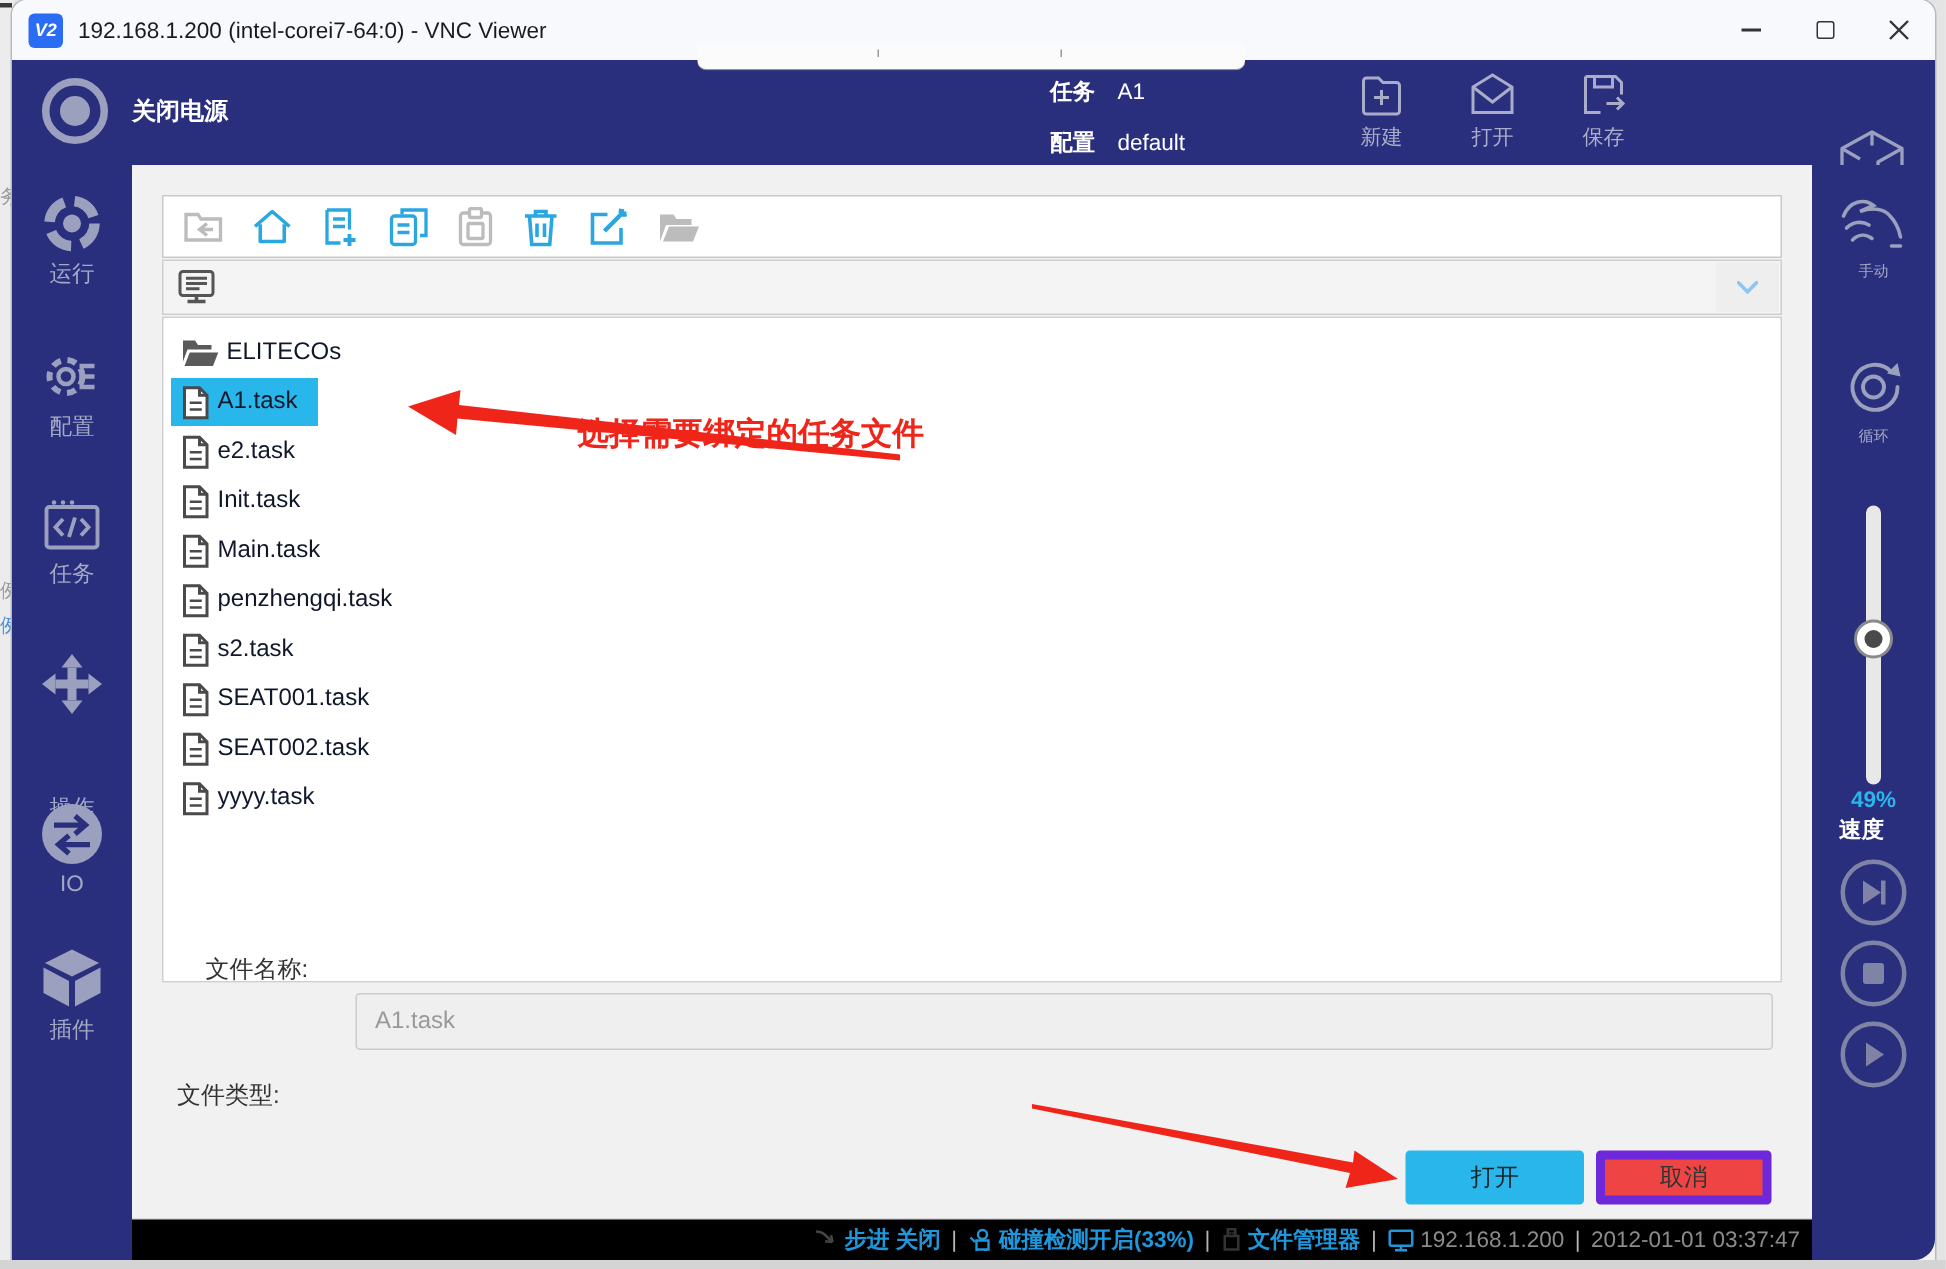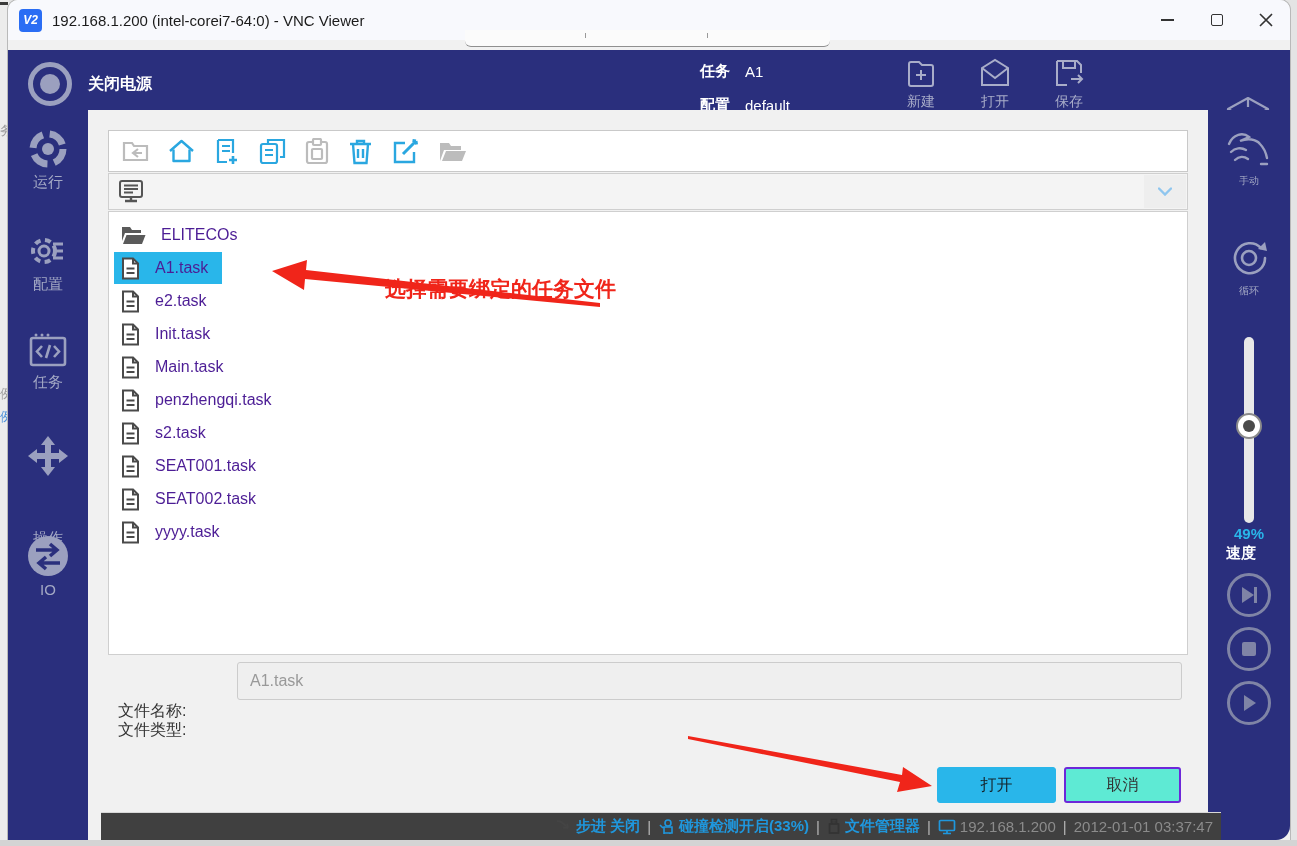--- a/index.html
+++ b/index.html
@@ -26,21 +26,21 @@
     border-radius:10px 10px 0 0; display:flex; align-items:center;}
   .vnc-badge{width:23px; height:23px; margin-left:11px; background:#2a6df4; border-radius:4px;
     color:#fff; font-weight:bold; font-size:12px; display:flex; align-items:center; justify-content:center; font-style:italic;}
   .title-text{margin-left:10px; font-size:15px; color:#1b1b1b;}
   .win-controls{position:absolute; right:0; top:0; height:40px; display:flex;}
   .win-btn{width:49px; height:40px; display:flex; align-items:center; justify-content:center; cursor:pointer;}
   .min-glyph{width:13px; height:2px; background:#333;}
   .max-glyph{width:12px; height:12px; border:1.6px solid #333; border-radius:2px;}
 
   
-  .header{position:absolute; left:0; top:50px; width:100%; height:70px; background:var(--header-bg);}
+  .header{position:absolute; left:0; top:40px; width:100%; height:70px; background:var(--header-bg);}
   .power-wrap{position:absolute; left:20px; top:12px; display:flex; align-items:center;}
   .power-ring{width:44px; height:44px; border:5px solid var(--muted); border-radius:50%;
     display:flex; align-items:center; justify-content:center;}
   .power-dot{width:20px; height:20px; background:var(--muted); border-radius:50%;}
   .power-label{margin-left:16px; color:#fff; font-weight:bold; font-size:16px;}
   .center-info{position:absolute; left:692px; top:8px; color:#fff; font-size:15px;}
   .ci-row{display:flex; gap:15px; height:27px; align-items:center;}
   .ci-label{font-weight:bold;}
   .header-actions{position:absolute; left:884px; top:5px; display:flex; gap:16px;}
   .h-act{width:58px; display:flex; flex-direction:column; align-items:center; color:#a9adc9; cursor:pointer;}
@@ -74,43 +74,43 @@
   .tb-icon{cursor:pointer; display:flex;}
   .blue-ic{color:var(--toolbar-blue);} .gray-ic{color:#bcbcbc;}
   .pathbar{position:absolute; left:100px; top:173px; width:1080px; height:37px; background:#f4f4f4; border:1px solid #cfcfcf;
     display:flex; align-items:center; padding-left:9px;}
   .path-chevron{position:absolute; right:1px; top:1px; width:42px; height:33px; background:#eeeeee;
     display:flex; align-items:center; justify-content:center; cursor:pointer;}
 
   .filelist{position:absolute; left:100px; top:211px; width:1080px; height:444px; background:#fff; border:1px solid #cfcfcf;
     padding-top:6px; overflow:hidden;}
   .file-row{display:flex; align-items:center; width:max-content; height:32px; margin:1px 0 1px 5px;
-    padding:0 14px 0 7px; gap:15px; font-size:16px; color:#4c1d95; cursor:pointer;}
+    padding:0 14px 0 7px; gap:5px; font-size:16px; color:#0f172a; cursor:pointer;}
   .file-row.selected{background:var(--accent);}
   .file-row .file-label{white-space:nowrap;}
 
   .form-label{position:absolute; left:110px; font-size:16px; color:#333;}
   .fname-input{position:absolute; left:229px; top:662px; width:945px; height:38px; background:#efefef;
     border:1px solid #cccccc; border-radius:3px; font-size:16px; color:#999; padding:0 12px;
     font-family:"Liberation Sans","DejaVu Sans",sans-serif;}
   .ftype-select{position:absolute; left:229px; top:710px; width:945px; height:40px; background:#efefef;
     border:1px solid #d4d4d4; border-radius:8px; display:flex; align-items:center; padding-left:12px;
     font-size:16px; color:#222; cursor:pointer;}
   .ftype-chevron{position:absolute; right:2px; top:2px; width:40px; height:36px; border-radius:0 7px 7px 0;
     background:#ececec; display:flex; align-items:center; justify-content:center;}
 
   .btn{position:absolute; top:767px; height:36px; border-radius:3px; font-size:16px; display:flex;
     align-items:center; justify-content:center; cursor:pointer;}
   .btn-open{left:929px; width:119px; background:var(--accent); color:#15232a; border:1px solid var(--accent);}
-  .btn-cancel{left:1056px; width:117px; background:#5eead4; color:#333; border:2px solid #6d28d9;}
-
-  
-  .statusbar{position:absolute; left:80px; top:812px; width:1120px; height:28px; background:#404040;
+  .btn-cancel{left:1056px; width:117px; background:#ef4444; color:#333; border:6px solid #6d28d9;}
+
+  
+  .statusbar{position:absolute; left:80px; top:812px; width:1120px; height:28px; background:#000000;
     border-top:1px solid #d8d8d8; display:flex; align-items:center; justify-content:flex-end;
-    padding-right:8px; gap:7px; font-size:15px;margin-left:13px;}
+    padding-right:8px; gap:7px; font-size:15px;}
   .sb-item{display:flex; align-items:center; gap:4px; white-space:nowrap;}
   .sb-blue{color:var(--status-blue); font-weight:bold;}
   .sb-gray{color:#8b8b8b;}
   .sb-sep{color:#b5b5b5;}
   .bottom-strip{position:absolute; left:0; top:840px; width:1297px; height:6px; background:#d4d4d4;}
 
   
   .notch{position:absolute; left:465px; top:30px; width:365px; height:17px; background:#fbfbfb;
     border-bottom:1px solid #8f8f8f; border-radius:0 0 6px 6px;}
   .notch .tick{position:absolute; top:3px; width:1px; height:5px; background:#999;}
@@ -233,20 +233,28 @@
       </svg>
       <div class="lbl">操作</div>
     </div>
     <div class="nav-item" style="top:424px;">
       <svg width="44" height="44" viewBox="0 0 44 44">
         <circle cx="22" cy="22" r="20" fill="#9ba0bf"></circle>
         <path d="M10 16 h20 m-6 -6 l7 6 -7 6 M34 29 h-20 m6 -6 l-7 6 7 6" stroke="#2a2f7d" stroke-width="3.5" fill="none"></path>
       </svg>
       <div class="lbl">IO</div>
     </div>
+    <div class="nav-item" style="top:520px;">
+      <svg width="44" height="44" viewBox="0 0 44 44" fill="#9ba0bf">
+        <polygon points="22,3 40,12 22,21 4,12"></polygon>
+        <polygon points="3,15 20,24 20,41 3,32"></polygon>
+        <polygon points="41,15 24,24 24,41 41,32"></polygon>
+      </svg>
+      <div class="lbl">插件</div>
+    </div>
 
   </div>
 
   <div class="right-sidebar">
     <div class="rs-item" style="top:20px;">
       <svg width="48" height="40" viewBox="0 0 48 40" fill="none" stroke="#9ba0bf" stroke-width="2.4" stroke-linecap="round">
         <path d="M4 14 C8 4 18 2 24 7 l-9 4 c8 -3 16 -2 20 3 c4 4 6 9 7 14"></path>
         <path d="M6 22 c4 -4 10 -5 15 -2 M10 30 c4 -4 9 -4 13 -1 M36 34 h6"></path>
       </svg>
       <div class="lbl">手动</div>
@@ -438,21 +446,21 @@
 
     <svg class="icon-doc" width="19" height="23" viewBox="0 0 19 23" fill="#fff" stroke="#4a4a4a" stroke-width="2">
       <path d="M2 1.5 h10 l5 5 v15 h-15 z"></path>
       <path d="M12 1.5 v5 h5" fill="none"></path>
       <path d="M5.5 11.5 h8 M5.5 16 h8" stroke-width="1.8"></path>
     </svg>
     <span class="file-label">yyyy.task</span>
   </div>
     </div>
 
-  <div class="form-label" style="top:701px;">文件名称:</div>
+  <div class="form-label" style="top:636px;margin-left:19px;">文件名称:</div>
   <input class="fname-input" readonly="" value="A1.task" style="">
   <div class="form-label" style="top:720px;">文件类型:</div>
 
   <div class="btn btn-open">
       <span>打开</span>
     </div>
   <div class="btn btn-cancel">
       <span>取消</span>
     </div>
 

